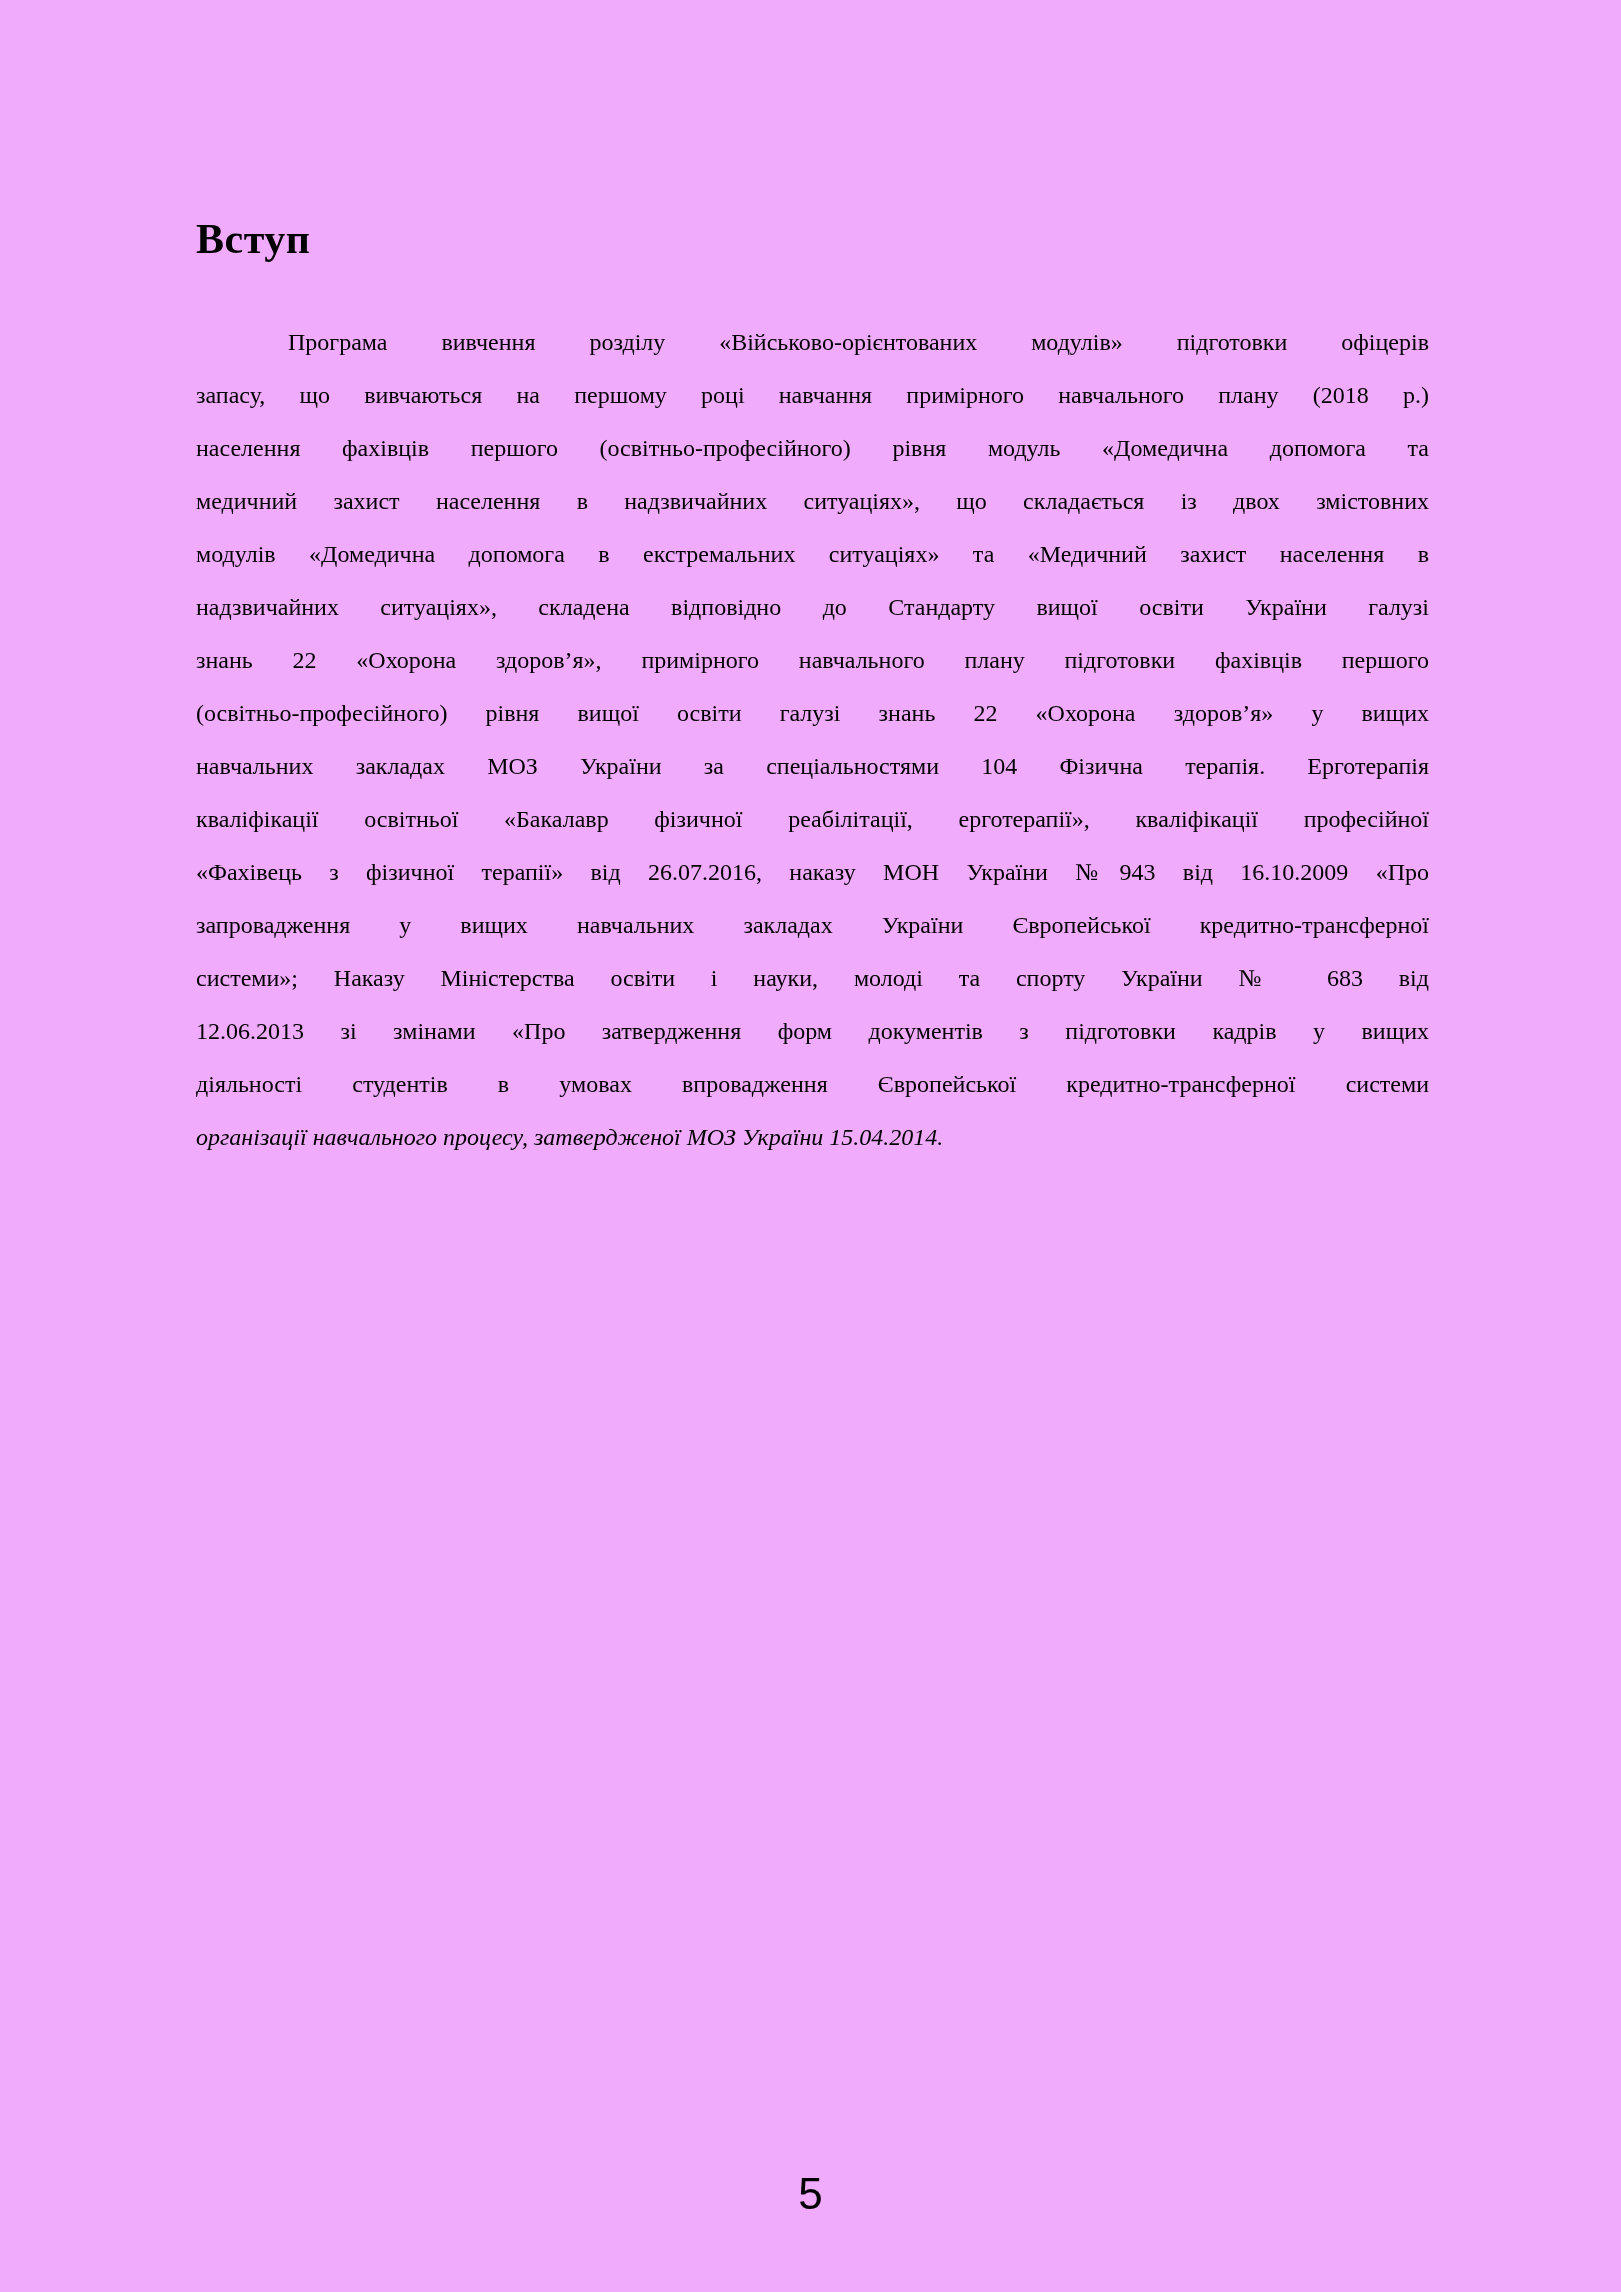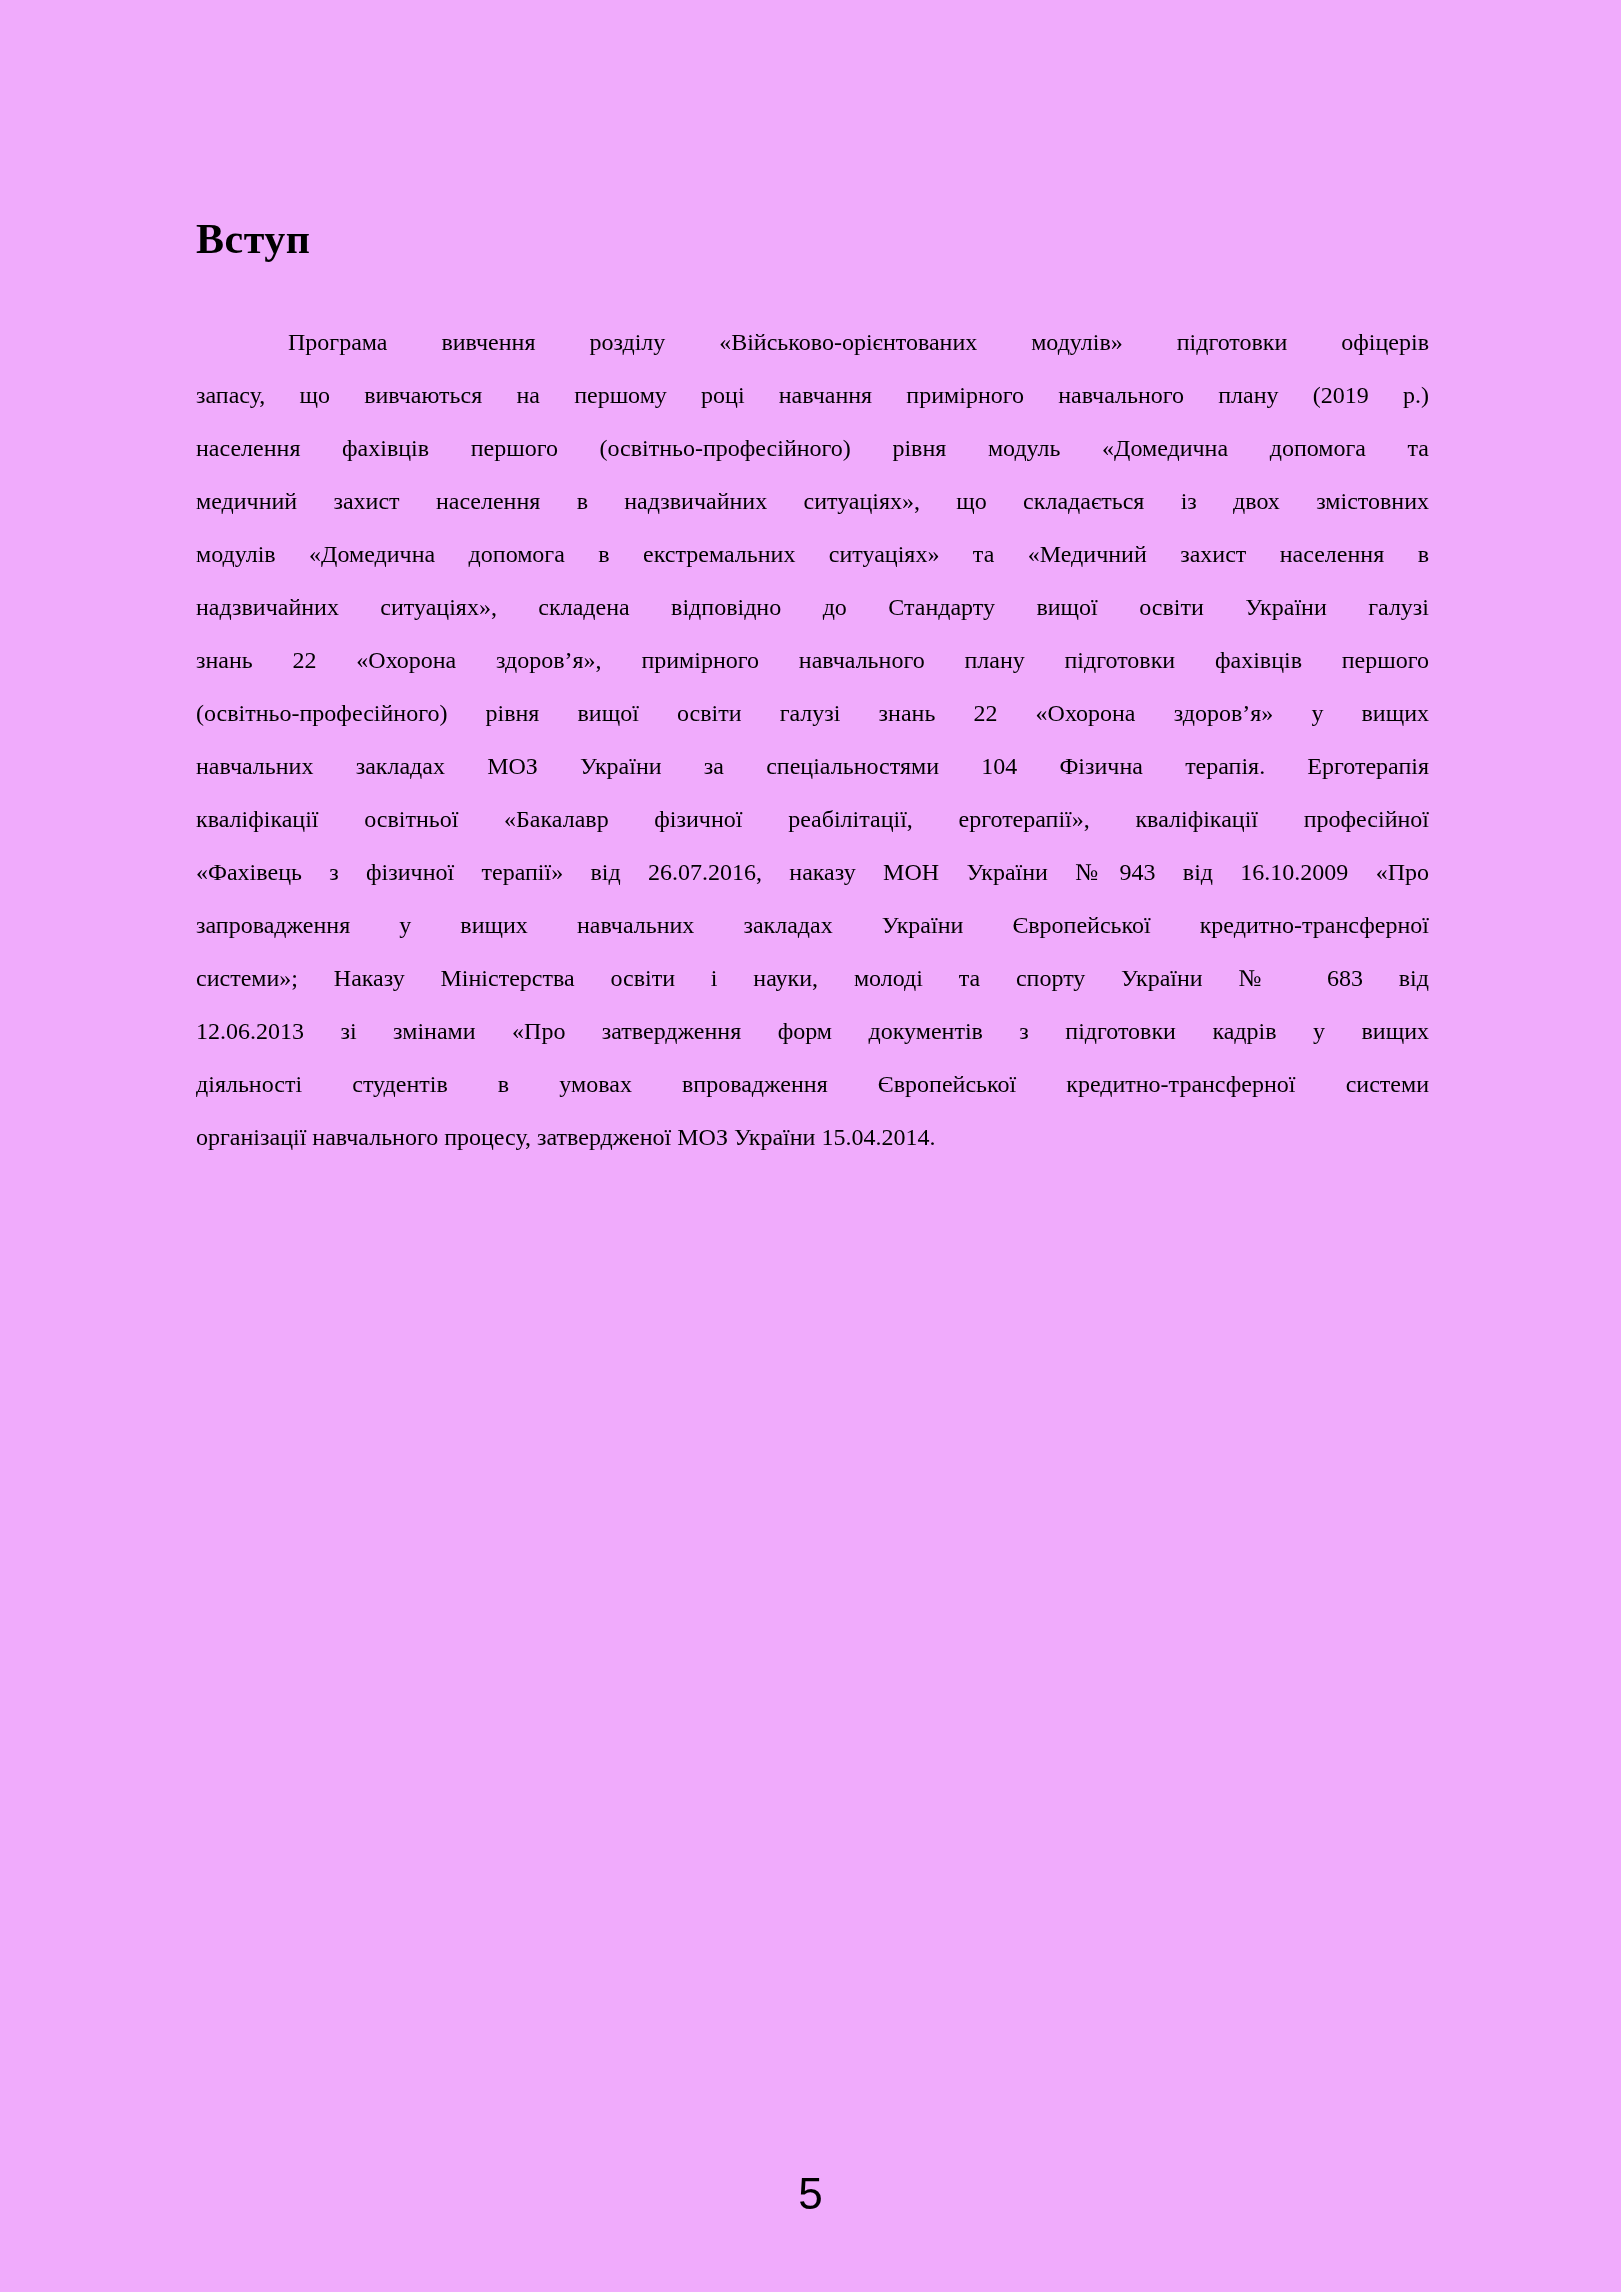--- a/index.html
+++ b/index.html
@@ -40,41 +40,42 @@
     text-align: justify;
     text-align-last: justify;
     white-space: normal;
   }
   .paragraph .line.first {
     text-indent: 92px;
   }
   .paragraph .line.last {
     text-align: left;
     text-align-last: left;
+    font-style: italic;
   }
   .page-number {
     position: absolute;
     left: 0;
     top: 2172px;
     width: 1621px;
     text-align: center;
     font-family: "Liberation Sans", "DejaVu Sans", sans-serif;
     font-size: 44px;
     line-height: 44px;
   }
 </style>
 </head>
 <body>
 
 <div class="page">
   <h1 class="heading">Вступ</h1>
 
   <div class="paragraph">
       <div class="line first">Програма вивчення розділу «Військово-орієнтованих модулів» підготовки офіцерів</div>
-      <div class="line">запасу, що вивчаються на першому році навчання примірного навчального плану (2019 р.)</div>
+      <div class="line">запасу, що вивчаються на першому році навчання примірного навчального плану (2018 р.)</div>
       <div class="line">населення фахівців першого (освітньо-професійного) рівня модуль «Домедична допомога та</div>
       <div class="line">медичний захист населення в надзвичайних ситуаціях», що складається із двох змістовних</div>
       <div class="line">модулів «Домедична допомога в екстремальних ситуаціях» та «Медичний захист населення в</div>
       <div class="line">надзвичайних ситуаціях», складена відповідно до Стандарту вищої освіти України галузі</div>
       <div class="line">знань 22 «Охорона здоров’я», примірного навчального плану підготовки фахівців першого</div>
       <div class="line">(освітньо-професійного) рівня вищої освіти галузі знань 22 «Охорона здоров’я» у вищих</div>
       <div class="line">навчальних закладах МОЗ України за спеціальностями 104 Фізична терапія. Ерготерапія</div>
       <div class="line">кваліфікації освітньої «Бакалавр фізичної реабілітації, ерготерапії», кваліфікації професійної</div>
       <div class="line">«Фахівець з фізичної терапії» від 26.07.2016, наказу МОН України №943 від 16.10.2009 «Про</div>
       <div class="line">запровадження у вищих навчальних закладах України Європейської кредитно-трансферної</div>

